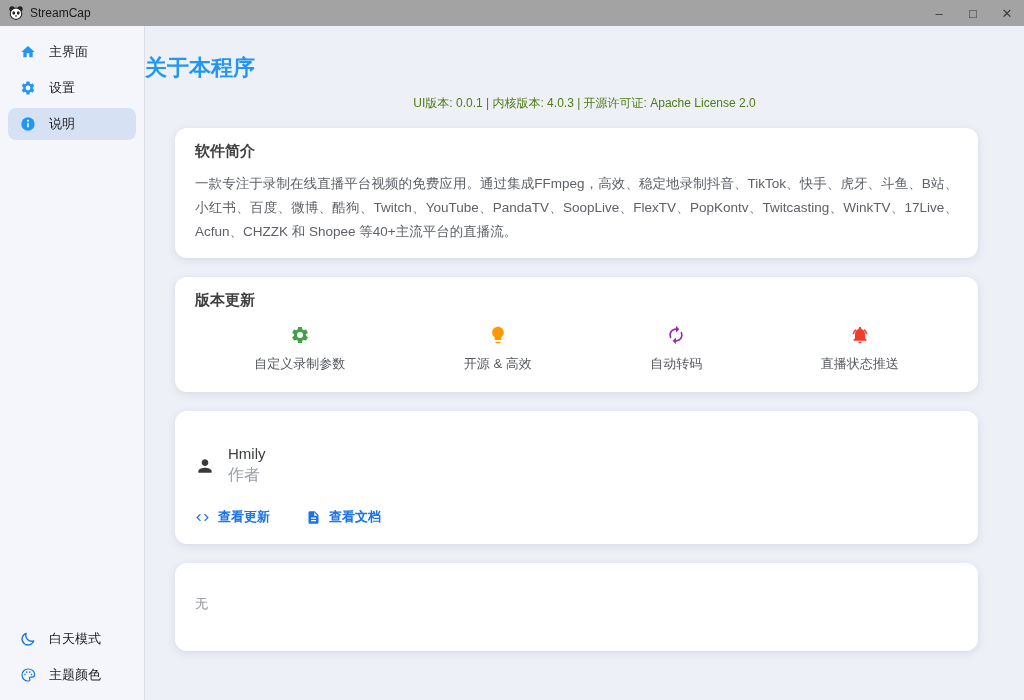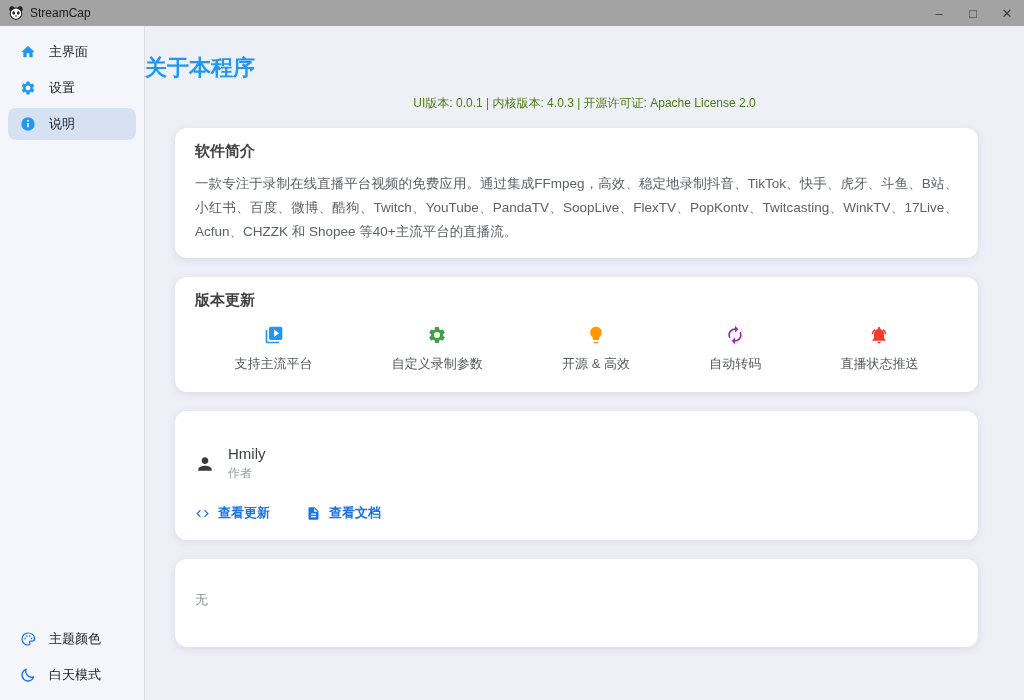--- a/index.html
+++ b/index.html
@@ -48,21 +48,21 @@
   .intro-body {
     margin-top: 11px; font-size: 13.5px; line-height: 24px; color: #5d6167; text-align: justify;
   }
   .features-row { display: flex; justify-content: space-around; margin-top: 15px; padding-bottom: 5px; }
   .feature { display: flex; flex-direction: column; align-items: center; gap: 10px; }
   .feature-icon svg { width: 20px; height: 20px; display: block; }
   .feature-label { font-size: 13px; color: #55585e; }
   .dev-person { display: flex; align-items: center; gap: 13px; margin-top: 20px; }
   .person-icon svg { width: 20px; height: 20px; display: block; }
   .dev-name { font-size: 15px; color: #3c4043; }
-  .dev-role { font-size: 12px; color: #9aa0a8; margin-top: 3px; }
+  .dev-role { font-size: 16px; color: #9aa0a8; margin-top: 3px; }
   .dev-links { display: flex; gap: 36px; margin-top: 22px; margin-bottom: 4px; }
   .link {
     display: flex; align-items: center; gap: 8px; font-size: 13px; font-weight: 700;
     color: #1a73e8; cursor: pointer;
   }
   .link svg { width: 15px; height: 15px; display: block; }
   .update-body { margin-top: 18px; font-size: 13px; color: #8b8f96; padding-bottom: 24px; }
   
   .ic-blue   { fill: #2196f3; }
   .ic-green  { fill: #43a047; }
@@ -128,62 +128,53 @@
           </svg>
       </span>
       <span>说明</span>
     </div>
 
     <div class="sidebar-spacer"></div>
 
     <div class="nav-item">
       <span class="nav-icon">
         <svg viewBox="0 0 24 24">
+            <path d="M20.6 14.8A9 9 0 1 1 9.2 3.4a9 9 0 0 0 11.4 11.4z" fill="none" stroke="#1a73e8" stroke-width="2" stroke-linejoin="round"></path>
+          </svg>
+      </span>
+      <span>白天模式</span>
+    </div>
+    <div class="nav-item">
+      <span class="nav-icon">
+        <svg viewBox="0 0 24 24">
             <path d="M12 3a9 9 0 0 0 0 18h1.1a1.9 1.9 0 0 0 1.4-3.1 1.7 1.7 0 0 1 1.3-2.8H18a3.9 3.9 0 0 0 3.9-3.9C21.9 6.6 17.4 3 12 3z" fill="none" stroke="#1a73e8" stroke-width="1.8" stroke-linejoin="round"></path>
             <circle cx="7.6" cy="11.4" r="1.2" class="ic-link"></circle>
             <circle cx="10.3" cy="7.7" r="1.2" class="ic-link"></circle>
             <circle cx="14.6" cy="7.7" r="1.2" class="ic-link"></circle>
             <circle cx="17.2" cy="11.4" r="1.2" class="ic-link"></circle>
           </svg>
       </span>
       <span>主题颜色</span>
     </div>
-    <div class="nav-item">
-      <span class="nav-icon">
-        <svg viewBox="0 0 24 24">
-            <path d="M20.6 14.8A9 9 0 1 1 9.2 3.4a9 9 0 0 0 11.4 11.4z" fill="none" stroke="#1a73e8" stroke-width="2" stroke-linejoin="round"></path>
-          </svg>
-      </span>
-      <span>白天模式</span>
-    </div>
   </div>
 
   <div class="main">
     <div class="page-title">关于本程序</div>
     <div class="version-line">UI版本: 0.0.1 | 内核版本: 4.0.3 | 开源许可证: Apache License 2.0</div>
 
     <div class="cards">
 
       <div class="card">
         <div class="card-title">软件简介</div>
         <div class="intro-body">一款专注于录制在线直播平台视频的免费应用。通过集成FFmpeg，高效、稳定地录制抖音、TikTok、快手、虎牙、斗鱼、B站、小红书、百度、微博、酷狗、Twitch、YouTube、PandaTV、SoopLive、FlexTV、PopKontv、Twitcasting、WinkTV、17Live、Acfun、CHZZK 和 Shopee 等40+主流平台的直播流。</div>
       </div>
 
       <div class="card">
         <div class="card-title">版本更新</div>
         <div class="features-row">
-          <div class="feature">
-            <span class="feature-icon">
-              <svg viewBox="0 0 24 24" class="ic-blue">
-                  <path d="M4 6H2v14a2 2 0 0 0 2 2h14v-2H4V6z"></path>
-                  <path fill-rule="evenodd" d="M20 2H8a2 2 0 0 0-2 2v12a2 2 0 0 0 2 2h12a2 2 0 0 0 2-2V4a2 2 0 0 0-2-2zm-8 12.5v-9l6 4.5-6 4.5z"></path>
-                </svg>
-            </span>
-            <span class="feature-label">支持主流平台</span>
-          </div>
           <div class="feature">
             <span class="feature-icon">
               <svg viewBox="0 0 24 24" class="ic-green">
                   <path d="M19.14 12.94c.04-.3.06-.61.06-.94 0-.32-.02-.64-.07-.94l2.03-1.58a.49.49 0 0 0 .12-.61l-1.92-3.32a.49.49 0 0 0-.59-.22l-2.39.96c-.5-.38-1.03-.7-1.62-.94l-.36-2.54a.48.48 0 0 0-.48-.41h-3.84c-.24 0-.43.17-.47.41l-.36 2.54c-.59.24-1.13.57-1.62.94l-2.39-.96a.49.49 0 0 0-.59.22L2.74 8.87c-.12.21-.08.47.12.61l2.03 1.58c-.05.3-.09.63-.09.94s.02.64.07.94l-2.03 1.58a.49.49 0 0 0-.12.61l1.92 3.32c.12.22.37.29.59.22l2.39-.96c.5.38 1.03.7 1.62.94l.36 2.54c.05.24.24.41.48.41h3.84c.24 0 .44-.17.47-.41l.36-2.54c.59-.24 1.13-.56 1.62-.94l2.39.96c.22.08.47 0 .59-.22l1.92-3.32c.12-.22.07-.47-.12-.61l-2.01-1.58zM12 15.6a3.6 3.6 0 1 1 0-7.2 3.6 3.6 0 0 1 0 7.2z"></path>
                 </svg>
             </span>
             <span class="feature-label">自定义录制参数</span>
           </div>
           <div class="feature">
             <span class="feature-icon">

